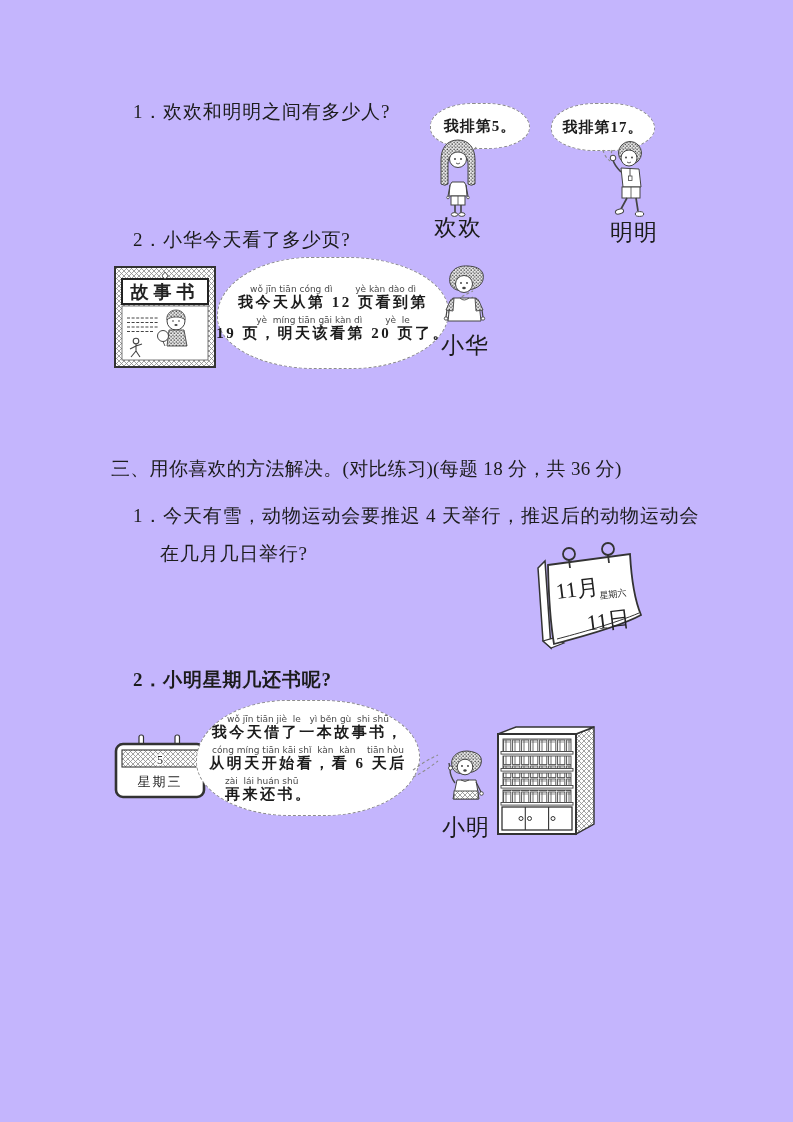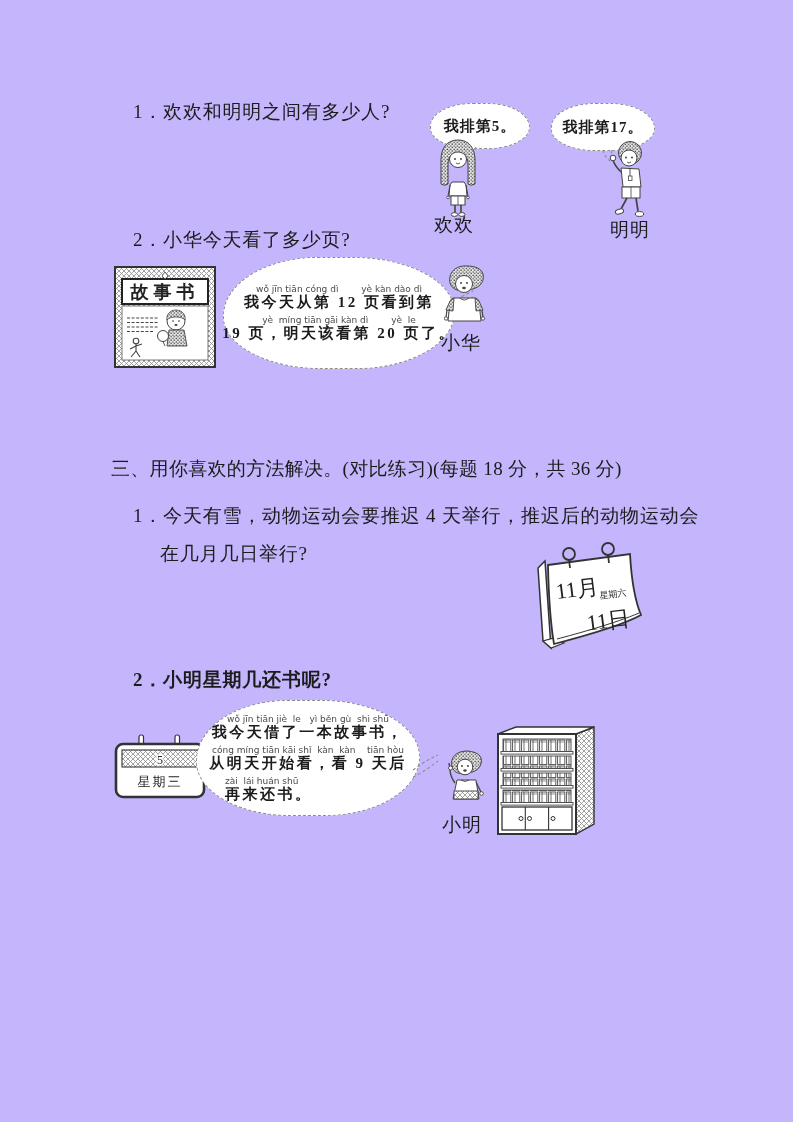--- a/index.html
+++ b/index.html
@@ -1,21 +1,21 @@
 <!DOCTYPE html>
 <html><head>
 <meta charset="utf-8">
 <style>
   * { margin:0; padding:0; box-sizing:border-box; }
   body { background:#e8e8e8; font-family:"Liberation Serif","DejaVu Serif",serif; color:#1c1c1c; }
   .page { position:relative; width:793px; height:1122px; background:#c4b5fd; margin:0 auto; overflow:hidden;padding-left:36px; }
   .abs { position:absolute; }
   .qtext { font-size:19px; letter-spacing:0.8px; white-space:nowrap; }
   .heading { font-size:19px; letter-spacing:0.3px; white-space:nowrap; }
-  .name-label { font-size:19px; letter-spacing:1px; white-space:nowrap; }
+  .name-label { font-size:23px; letter-spacing:1px; white-space:nowrap; }
   .bubble { position:absolute; background:#fff; border:1.6px dashed #8d8d8d;
             display:flex; align-items:center; justify-content:center; text-align:center;
             border-radius:50% 50% 50% 50% / 58% 62% 55% 52%;font-weight:bold; }
   .bubble-small { font-size:15px; letter-spacing:1px; white-space:nowrap; }
   .cloud { position:absolute; background:#fff; border:1.6px dashed #8d8d8d;
            border-radius:48% 52% 50% 50% / 62% 58% 60% 55%;
            display:flex; flex-direction:column; align-items:center; justify-content:center; }
   .py { font-family:"DejaVu Sans",sans-serif; font-size:9px; color:#4a4a4a; white-space:pre; line-height:10px; }
   .cn { font-size:15px; letter-spacing:2.5px; white-space:pre; line-height:17px; margin-bottom:4px;font-weight:bold; }
   svg { display:block; }
@@ -126,21 +126,21 @@
     <ellipse cx="62" cy="59" rx="1.6" ry="1.1" fill="#444"></ellipse>
     <path d="M55,64 L70,64 L73,80 L53,80 Z" fill="url(#hairdots)" stroke="#444" stroke-width="0.9"></path>
     <circle cx="49" cy="70" r="5.5" fill="#fff" stroke="#444" stroke-width="1"></circle>
     <line x1="49" y1="75.5" x2="51" y2="80" stroke="#444" stroke-width="0.9"></line>
     <g stroke="#444" stroke-width="1.1" fill="none">
       <circle cx="22" cy="75" r="2.8"></circle>
       <path d="M22,78 L22,85 M22,80 L16,83 M22,80 L28,78 M22,85 L17,91 M22,85 L26,91"></path>
     </g>
   </svg>
 
-  <div class="cloud" style="left:223px; top:257px; width:232px; height:112px;text-align:right;">
+  <div class="cloud" style="left:217px; top:257px; width:232px; height:112px;text-align:right;">
     <div class="py">wǒ jīn tiān cóng dì        yè kàn dào dì</div>
     <div class="cn">我今天从第 12 页看到第</div>
     <div class="py">yè  míng tiān gāi kàn dì        yè  le</div>
     <div class="cn" style="margin-bottom:0;">19 页，明天该看第 20 页了。</div>
   </div>
   <svg class="tail" style="left:447px; top:288px;" width="28" height="28" viewBox="0 0 28 28">
     <path d="M1,18 C9,12 17,7 26,3 M1,25 C10,21 18,15 26,9" fill="none" stroke="#8d8d8d" stroke-width="1.1" stroke-dasharray="3 2.5"></path>
   </svg>
 
   <svg class="abs" style="left:438px; top:264px;" width="56" height="74" viewBox="0 0 56 74">
@@ -188,21 +188,21 @@
     <rect x="3" y="10" width="88" height="53" rx="7" fill="#fff" stroke="#333" stroke-width="2.6"></rect>
     <rect x="9" y="16" width="76" height="17" fill="url(#xhatch)" stroke="#333" stroke-width="1.1"></rect>
     <text x="47" y="29.5" font-size="12" text-anchor="middle" style="paint-order:stroke" stroke="#fff" stroke-width="3">5</text>
     <text x="47" y="52" font-size="13" text-anchor="middle" letter-spacing="2">星期三</text>
   </svg>
 
   <div class="cloud" style="left:196px; top:700px; width:224px; height:116px;">
     <div class="py">wǒ jīn tiān jiè  le   yì běn gù  shi shū</div>
     <div class="cn">我今天借了一本故事书，</div>
     <div class="py">cóng míng tiān kāi shǐ  kàn  kàn    tiān hòu</div>
-    <div class="cn">从明天开始看，看 9 天后</div>
+    <div class="cn">从明天开始看，看 6 天后</div>
     <div class="py" style="align-self:flex-start; margin-left:28px;">zài  lái huán shū</div>
     <div class="cn" style="align-self:flex-start; margin-left:28px; margin-bottom:0;">再来还书。</div>
   </div>
   <svg class="tail" style="left:412px; top:752px;" width="28" height="28" viewBox="0 0 28 28">
     <path d="M1,18 C9,12 17,7 26,3 M1,25 C10,21 18,15 26,9" fill="none" stroke="#8d8d8d" stroke-width="1.1" stroke-dasharray="3 2.5"></path>
   </svg>
 
   <svg class="abs" style="left:440px; top:750px;" width="52" height="70" viewBox="0 0 52 70">
     <path d="M27,1 C16,1 10,8 12,16 C13,23 21,25 28,23 C37,22 43,16 41,8 C39,3 33,1.5 27,1 Z" fill="url(#hairdots)" stroke="#444" stroke-width="1"></path>
     <circle cx="25" cy="17" r="7.8" fill="#fff" stroke="#444" stroke-width="1"></circle>

